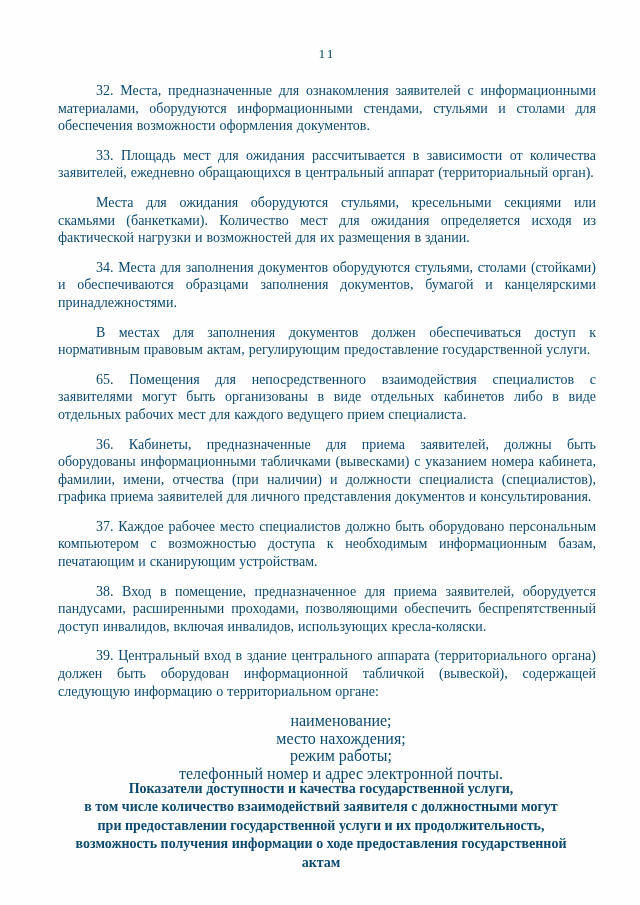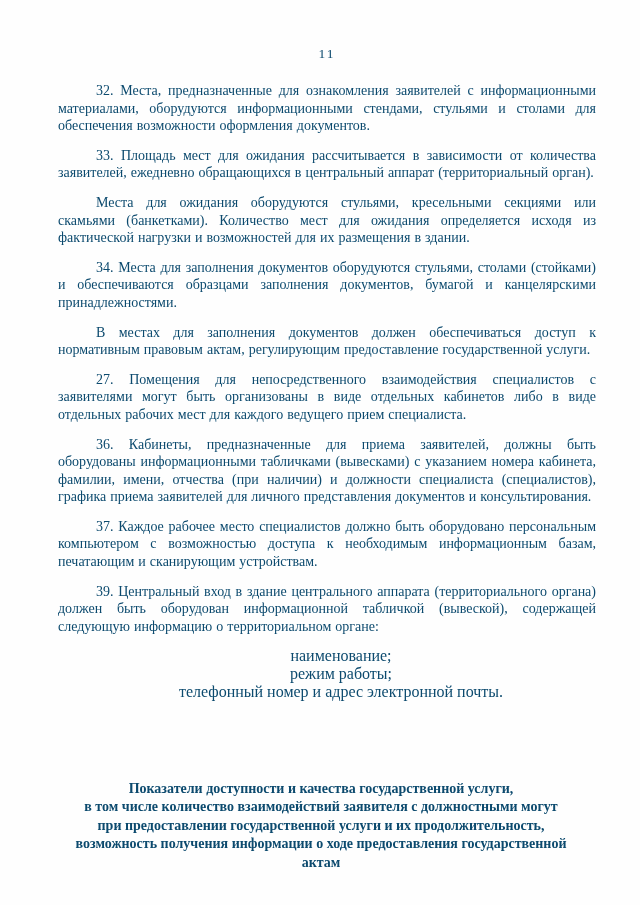--- a/index.html
+++ b/index.html
@@ -63,27 +63,29 @@
 <div class="page">
 
   <div class="page-number">11</div>
 
   <div class="content">
     <p>32. Места, предназначенные для ознакомления заявителей с информационными материалами, оборудуются информационными стендами, стульями и столами для обеспечения возможности оформления документов.</p>
     <p>33. Площадь мест для ожидания рассчитывается в зависимости от количества заявителей, ежедневно обращающихся в центральный аппарат (территориальный орган).</p>
     <p>Места для ожидания оборудуются стульями, кресельными секциями или скамьями (банкетками). Количество мест для ожидания определяется исходя из фактической нагрузки и возможностей для их размещения в здании.</p>
     <p>34. Места для заполнения документов оборудуются стульями, столами (стойками) и обеспечиваются образцами заполнения документов, бумагой и канцелярскими принадлежностями.</p>
     <p>В местах для заполнения документов должен обеспечиваться доступ к нормативным правовым актам, регулирующим предоставление государственной услуги.</p>
-    <p>27. Помещения для непосредственного взаимодействия специалистов с заявителями могут быть организованы в виде отдельных кабинетов либо в виде отдельных рабочих мест для каждого ведущего прием специалиста.</p>
+    <p>65. Помещения для непосредственного взаимодействия специалистов с заявителями могут быть организованы в виде отдельных кабинетов либо в виде отдельных рабочих мест для каждого ведущего прием специалиста.</p>
     <p>36. Кабинеты, предназначенные для приема заявителей, должны быть оборудованы информационными табличками (вывесками) с указанием номера кабинета, фамилии, имени, отчества (при наличии) и должности специалиста (специалистов), графика приема заявителей для личного представления документов и консультирования.</p>
     <p>37. Каждое рабочее место специалистов должно быть оборудовано персональным компьютером с возможностью доступа к необходимым информационным базам, печатающим и сканирующим устройствам.</p>
+    <p>38. Вход в помещение, предназначенное для приема заявителей, оборудуется пандусами, расширенными проходами, позволяющими обеспечить беспрепятственный доступ инвалидов, включая инвалидов, использующих кресла-коляски.</p>
     <p>39. Центральный вход в здание центрального аппарата (территориального органа) должен быть оборудован информационной табличкой (вывеской), содержащей следующую информацию о территориальном органе:</p>
 
     <div class="requisites-list">
       <div class="list-item">наименование;</div>
+      <div class="list-item">место нахождения;</div>
       <div class="list-item">режим работы;</div>
       <div class="list-item">телефонный номер и адрес электронной почты.</div>
     </div>
   </div>
 
   <div class="section-heading">
     <div>Показатели доступности и качества государственной услуги,</div>
     <div>в том числе количество взаимодействий заявителя с должностными могут</div>
     <div>при предоставлении государственной услуги и их продолжительность,</div>
     <div>возможность получения информации о ходе предоставления государственной</div>

